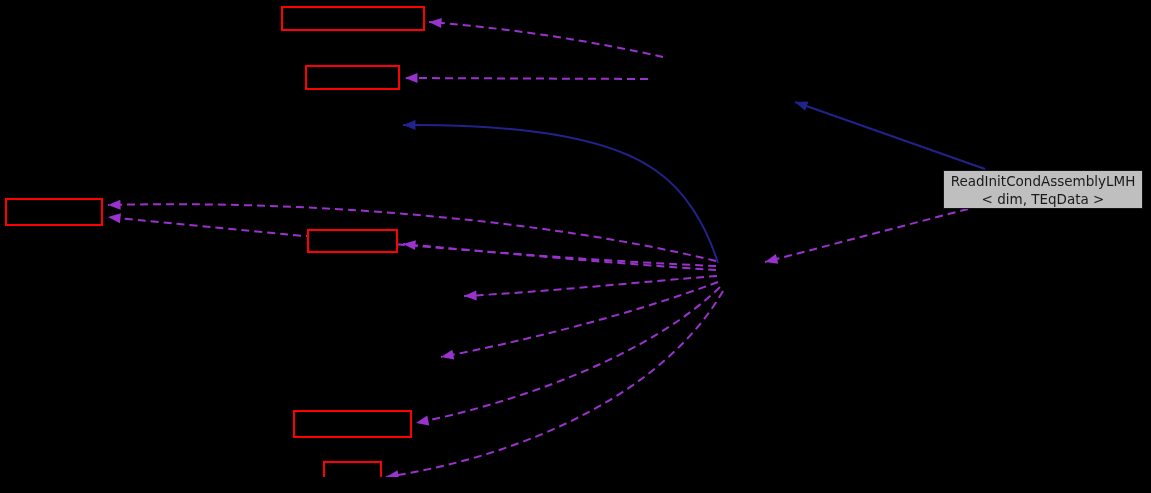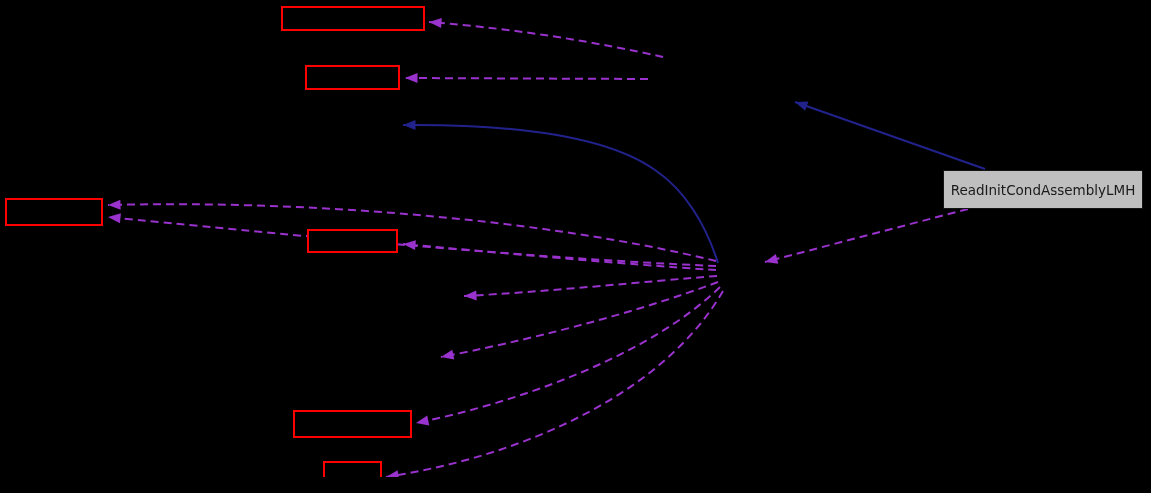--- a/index.html
+++ b/index.html
@@ -74,15 +74,16 @@
 
   <div class="class-node" style="left:281px;top:6px;width:144px;height:25px;"></div>
   <div class="class-node" style="left:305px;top:65px;width:95px;height:25px;"></div>
   <div class="class-node" style="left:5px;top:198px;width:98px;height:28px;"></div>
   <div class="class-node" style="left:307px;top:229px;width:91px;height:24px;"></div>
   <div class="class-node" style="left:293px;top:410px;width:119px;height:28px;"></div>
   <div class="class-node" style="left:323px;top:461px;width:59px;height:27px;"></div>
 
   <div class="main-node">
     <span class="l">ReadInitCondAssemblyLMH</span>
+    <span class="l">&lt; dim, TEqData &gt;</span>
   </div>
 
 </div>
 
 </body></html>

